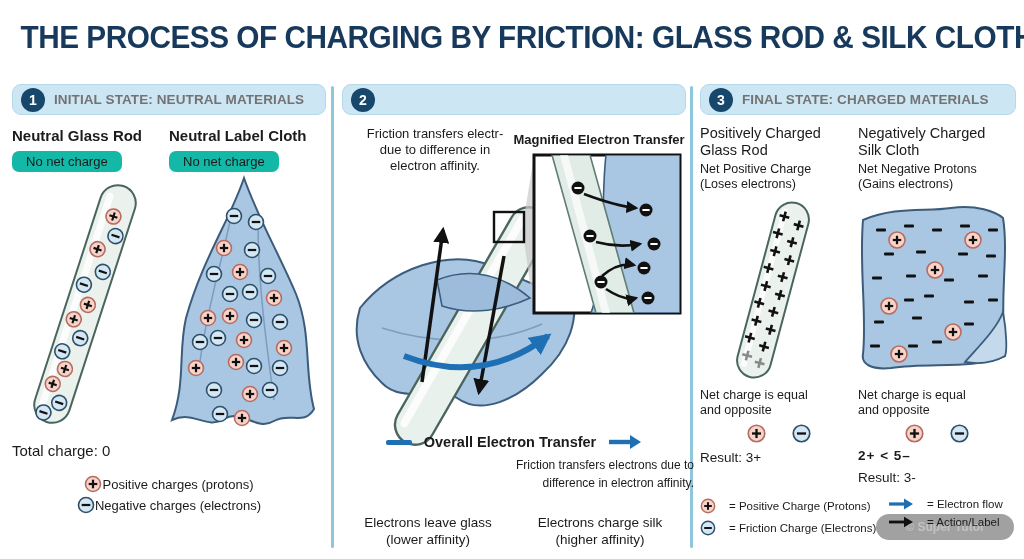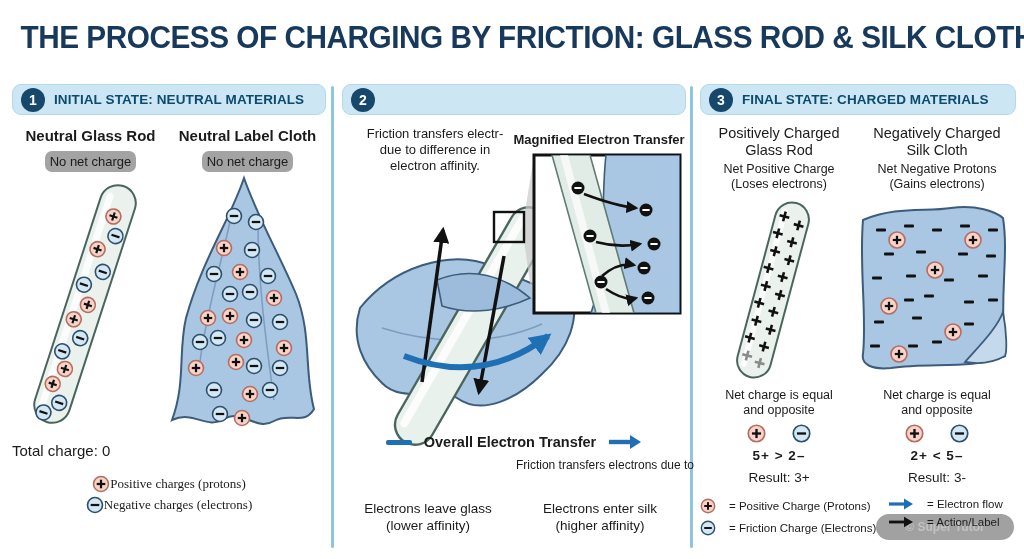--- a/index.html
+++ b/index.html
@@ -20,42 +20,42 @@
   #panel-2 { left:342px; width:344px; }
   #panel-3 { left:700px; width:316px; }
   .panel-header {
     display:flex; align-items:center; gap:9px; background:#cde6f3;
     border:1px solid #b3d9ea; border-radius:9px; padding:3px 8px; height:31px;
   }
   .step-circle {
     width:24px; height:24px; min-width:24px; border-radius:50%; background:#17486c;
     color:#fff; font-weight:800; font-size:14px; display:flex; align-items:center; justify-content:center;
   }
-  .panel-header-label { font-weight:800; font-size:13.5px; color:#0c4a6e; letter-spacing:0.1px; white-space:nowrap; }
+  .panel-header-label { font-weight:800; font-size:13.5px; color:#737373; letter-spacing:0.1px; white-space:nowrap; }
   .cols { display:flex; }
-  .col { flex:1; text-align:center; }
+  .col { flex:1; }
   .mat-title { font-size:15px; font-weight:800; margin-top:12px; line-height:17px; }
   .badge {
-    display:inline-block; background:#a3a3a3; border-radius:7px; padding:3px 5px;
+    display:inline-block; background:#14b8a6; border-radius:7px; padding:3px 14px;
     font-size:13px; margin-top:7px;
   }
   .drawings { display:flex; justify-content:center; gap:4px; }
   .center-text { }
   .total-line { font-size:15px; margin-top:6px; }
   .legend1 { margin-top:16px; display:flex; flex-direction:column; align-items:center; gap:3px; }
-  .legend-row { display:flex; align-items:center; gap:0; font-size:13px;font-family:Liberation Serif, serif; }
+  .legend-row { display:flex; align-items:center; gap:0; font-size:13px; }
   
   .p2-para { position:absolute; left:0; top:42px; width:186px; text-align:center; font-size:13px; line-height:16px; }
   .p2-mag-label { position:absolute; left:168px; top:48px; width:178px; text-align:center; font-weight:800; font-size:13px; }
   .p2-svg { position:absolute; left:0; top:64px; }
   .p2-overall { position:absolute; left:0; top:350px; width:344px; display:flex; align-items:center; justify-content:center; gap:12px; }
   .p2-overall-label { font-weight:800; font-size:14.5px; }
   .p2-dash { width:26px; height:5px; background:#1f6fb5; border-radius:2px; }
   .p2-caption { position:absolute; left:8px; top:372px; width:344px; text-align:right; font-size:12px; line-height:18px; }
-  .p2-notes { position:absolute; left:0; top:416px; width:344px; display:flex; }
+  .p2-notes { position:absolute; left:0; top:430px; width:344px; display:flex; }
   .p2-note { flex:1; text-align:center; font-size:13.5px; line-height:17px; }
   
   .p3-mat-title { font-size:14.5px; font-weight:400; line-height:17px; margin-top:10px; }
   .p3-mat-sub { font-size:12.5px; line-height:15px; margin-top:3px; }
   .p3-drawings { display:flex; justify-content:center; gap:2px; margin-top:4px; }
   .p3-net { font-size:12.5px; line-height:15px; margin-top:4px; }
   .p3-icons { display:flex; justify-content:center; gap:26px; margin-top:6px; }
   .p3-compare { font-size:13.5px; font-weight:700; margin-top:5px; letter-spacing:1px; }
   .p3-result { font-size:13.5px; margin-top:7px; }
   .p3-legend { position:absolute; left:0; top:414px; width:316px; display:flex; font-size:11.5px; }
@@ -306,28 +306,29 @@
   <div class="p2-overall">
     <div class="p2-dash"></div>
     <div class="p2-overall-label">Overall Electron Transfer</div>
     <svg width="34" height="16" viewBox="0 0 34 16">
       <rect x="1" y="5.8" width="21" height="4.4" fill="#1f6fb5"></rect>
       <polygon points="22,1 33,8 22,15" fill="#1f6fb5"></polygon>
     </svg>
   </div>
   <div class="p2-caption">
     <span>Friction transfers electrons due to</span><br>
+    <span>difference in electron affinity.</span>
   </div>
   <div class="p2-notes">
     <div class="p2-note">
       <span>Electrons leave glass</span><br>
       <span>(lower affinity)</span>
     </div>
     <div class="p2-note">
-      <span>Electrons enter silk</span><br>
+      <span>Electrons charge silk</span><br>
       <span>(higher affinity)</span>
     </div>
   </div>
 </div>
 
 <div class="panel" id="panel-3">
   <div class="panel-header">
     <div class="step-circle">3</div>
     <div class="panel-header-label">FINAL STATE: CHARGED MATERIALS</div>
   </div>
@@ -453,21 +454,20 @@
         <svg width="19" height="19" viewBox="0 0 18 18">
           <circle cx="9" cy="9" r="7.8" fill="#f7d3ca" stroke="#b66d60" stroke-width="1.6"></circle>
           <rect x="4.7" y="7.9" width="8.6" height="2.2" fill="#111"></rect>
             <rect x="7.9" y="4.7" width="2.2" height="8.6" fill="#111"></rect>
         </svg>
         <svg width="19" height="19" viewBox="0 0 18 18">
           <circle cx="9" cy="9" r="7.8" fill="#d4e7f5" stroke="#2e5069" stroke-width="1.6"></circle>
           <rect x="4.7" y="7.9" width="8.6" height="2.2" fill="#111"></rect>
         </svg>
       </div>
-      <div class="p3-compare">5+  &gt;  2–</div>
       <div class="p3-result">Result: 3+</div>
     </div>
     <div class="col">
       <div class="p3-net">
         <span>Net charge is equal</span><br><span>and opposite</span>
       </div>
       <div class="p3-icons">
         <svg width="19" height="19" viewBox="0 0 18 18">
           <circle cx="9" cy="9" r="7.8" fill="#f7d3ca" stroke="#b66d60" stroke-width="1.6"></circle>
           <rect x="4.7" y="7.9" width="8.6" height="2.2" fill="#111"></rect>

